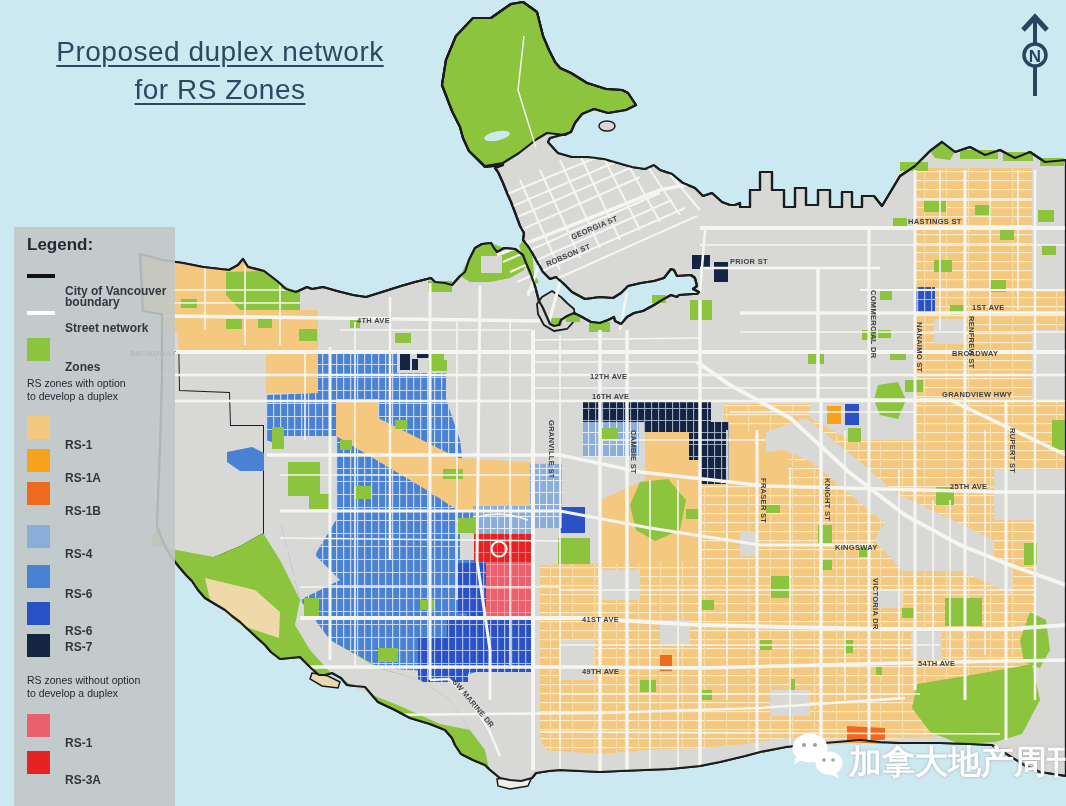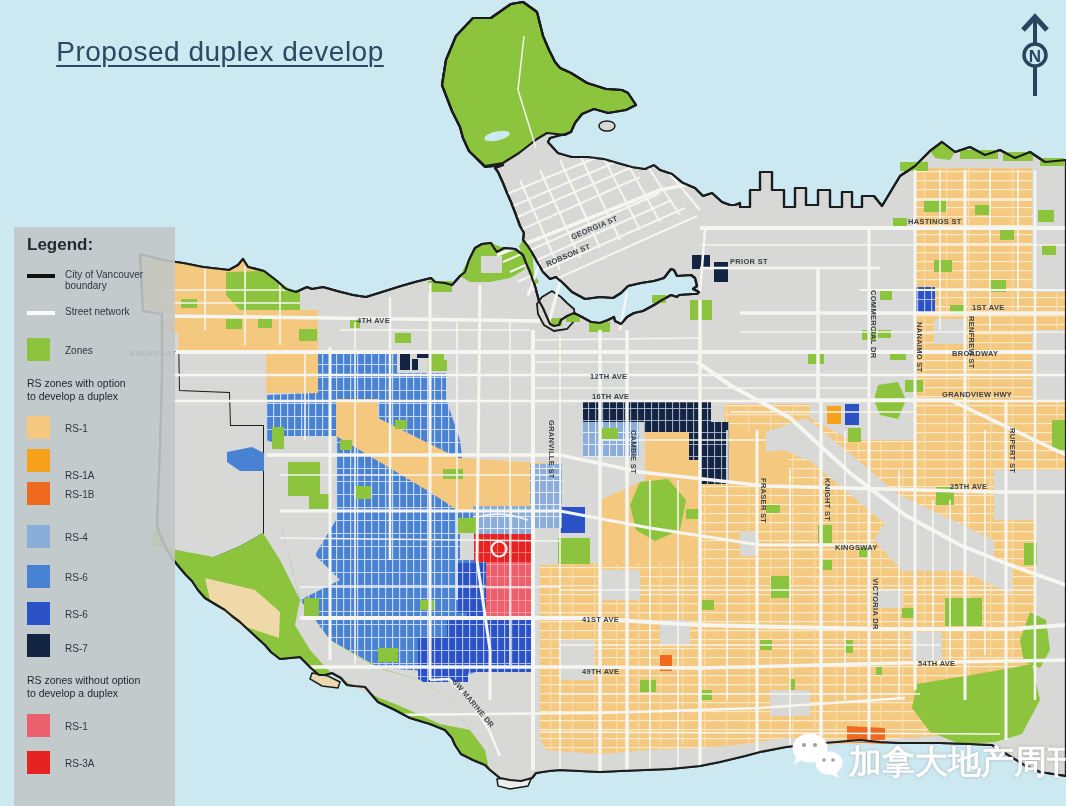--- a/index.html
+++ b/index.html
@@ -4,21 +4,21 @@
 <style>
   html,body{margin:0;padding:0;}
   body{width:1066px;height:806px;overflow:hidden;position:relative;font-family:"Liberation Sans",sans-serif;background:#cce8f1;}
   #map{position:absolute;left:0;top:0;}
   #title{position:absolute;left:40px;top:33px;width:360px;text-align:center;color:#2a4a63;font-size:28px;line-height:38px;font-weight:400;letter-spacing:0.5px;}
   #title u{text-decoration-thickness:2px;text-underline-offset:4px;}
   #legend{position:absolute;left:14px;top:227px;width:161px;height:640px;background:rgba(193,198,199,0.90);}
   .lg-title{position:absolute;left:13px;top:8px;font-size:17px;font-weight:bold;color:#222a30;}
   .sw{position:absolute;left:13px;width:23px;height:23px;}
   .ln{position:absolute;left:13px;width:28px;height:3.5px;}
-  .lb{position:absolute;left:51px;font-size:10px;color:#30383d;font-weight:normal;line-height:11px;}
+  .lb{position:absolute;left:51px;font-size:12px;color:#30383d;font-weight:bold;line-height:11px;margin-top:17px;}
   .hd{position:absolute;left:13px;font-size:10.5px;font-weight:normal;color:#222a30;line-height:13px;}
   #wm{position:absolute;left:849px;top:740px;color:#fff;font-size:33px;font-weight:bold;letter-spacing:0px;white-space:nowrap;text-shadow:0 0 3px rgba(130,130,130,0.55);}
 </style>
 </head>
 <body>
 
 <svg id="map" width="1066" height="806" viewBox="0 0 1066 806">
 <defs>
 <pattern id="gb5" width="7" height="13" patternUnits="userSpaceOnUse">
   <rect width="7" height="13" fill="#4a82d3"></rect>
@@ -541,21 +541,21 @@
 <text transform="rotate(90,825,478)" x="825" y="478">KNIGHT ST</text>
 <text transform="rotate(90,761,478)" x="761" y="478">FRASER ST</text>
 <text transform="rotate(90,631,430)" x="631" y="430">CAMBIE ST</text>
 <text transform="rotate(90,549,420)" x="549" y="420">GRANVILLE ST</text>
 <text transform="rotate(-23,575,255)" x="545" y="255">ROBSON ST</text>
 <text transform="rotate(-23,600,228)" x="570" y="228">GEORGIA ST</text>
 <text transform="rotate(50,452,682)" x="452" y="682">SW MARINE DR</text>
 </g>
 </svg>
 
-<div id="title"><u>Proposed duplex develop</u><br></div>
+<div id="title"><u>Proposed duplex network</u><br><u>for RS Zones</u></div>
 
 <svg style="position:absolute;left:1005px;top:8px" width="60" height="95" viewBox="0 0 60 95">
 <line x1="30" y1="12" x2="30" y2="36" stroke="#27455f" stroke-width="4"></line>
 <line x1="30" y1="58" x2="30" y2="88" stroke="#27455f" stroke-width="4"></line>
 <path d="M18,22 30,9 42,22" fill="none" stroke="#27455f" stroke-width="5"></path>
 <circle cx="30" cy="47" r="11" fill="none" stroke="#27455f" stroke-width="3.5"></circle>
 <text x="30" y="53.5" font-size="17" font-weight="bold" fill="#27455f" text-anchor="middle" font-family="Liberation Sans">N</text>
 </svg>
 
 <div id="legend">
@@ -573,36 +573,36 @@
 <div class="sw" style="top:111px;background:#8cc43d"></div>
 
 <div class="lb" style="top:118px">Zones</div>
 
 <div class="hd" style="top:150px">RS zones with option<br>to develop a duplex</div>
 
 <div class="sw" style="top:189px;background:#f5c87f"></div>
     <div class="lb" style="top:196px">RS-1</div>
 
 <div class="sw" style="top:222px;background:#f6a21d"></div>
-    <div class="lb" style="top:243px">RS-1A</div>
+    <div class="lb" style="top:229px">RS-1A</div>
 
 <div class="sw" style="top:255px;background:#ef6a1e"></div>
     <div class="lb" style="top:262px">RS-1B</div>
 
 <div class="sw" style="top:298px;background:#8badda"></div>
     <div class="lb" style="top:305px">RS-4</div>
 
 <div class="sw" style="top:338px;background:#4a82d3"></div>
     <div class="lb" style="top:345px">RS-6</div>
 
 <div class="sw" style="top:375px;background:#2b51c7"></div>
     <div class="lb" style="top:382px">RS-6</div>
 
 <div class="sw" style="top:407px;background:#142544"></div>
-    <div class="lb" style="top:416px">RS-7</div>
+    <div class="lb" style="top:398px">RS-7</div>
 
 <div class="hd" style="top:447px">RS zones without option<br>to develop a duplex</div>
 
 <div class="sw" style="top:487px;background:#ec5f6c"></div>
     <div class="lb" style="top:494px">RS-1</div>
 
 <div class="sw" style="top:524px;background:#e62222"></div>
     <div class="lb" style="top:531px">RS-3A</div>
 </div>
 

